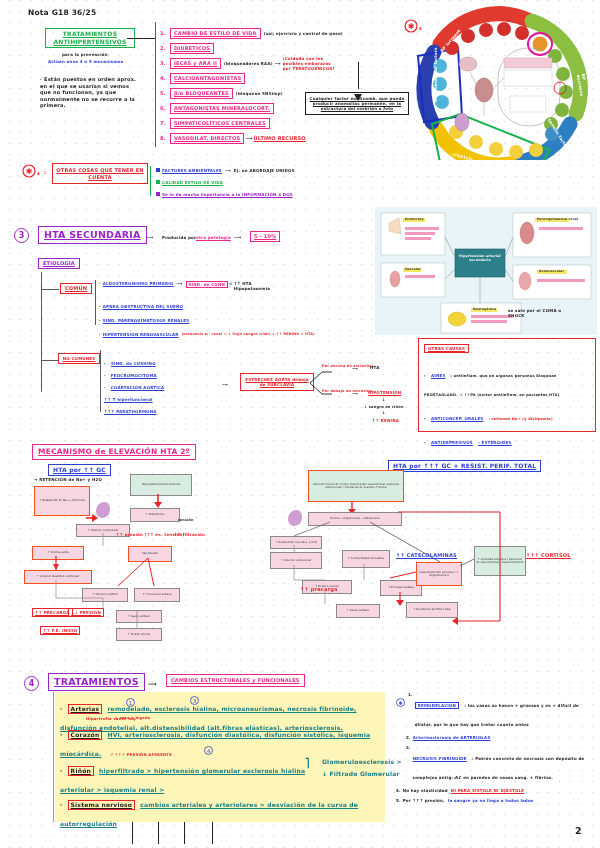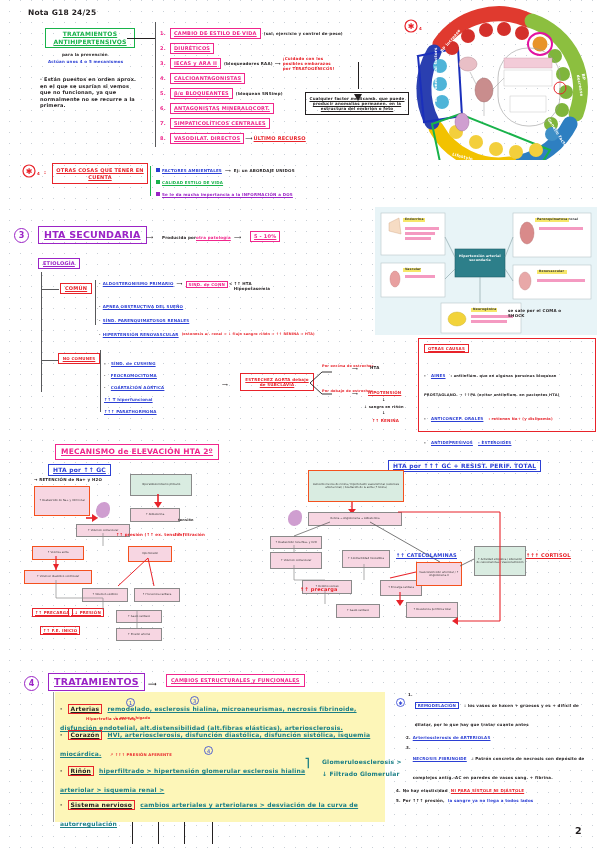--- a/index.html
+++ b/index.html
@@ -59,21 +59,21 @@
   .fb.green{background:#d9ece1;color:#333;}
   .fb.ob{border:1.2px solid #f4511e;}
   .kidney{position:absolute;width:14px;height:16px;border-radius:60% 40% 55% 45%;
           background:#cf9ed0;}
 </style>
 </head>
 <body>
 
 <div id="page">
 
-  <div class="abs hand md black" style="left:28px;top:8px;">Nota G18  24/25</div>
+  <div class="abs hand md black" style="left:28px;top:8px;">Nota G18  36/25</div>
 
   <div class="abs hand lg black" style="left:575px;top:825px;">2</div>
 
   <div class="abs" style="left:45px;top:28px;width:90px;text-align:center;">
     <div class="bx bx-green hand sm" style="width:82px;">TRATAMIENTOS ANTIHIPERTENSIVOS</div>
   </div>
   <div class="abs hand tiny black" style="left:62px;top:52px;">para la prevención</div>
   <div class="abs hand tiny blue" style="left:48px;top:59px;">Actúan unos 4 o 5 mecanismos</div>
   <div class="abs hand xs black" style="left:40px;top:76px;width:100px;">· Están puestos en orden aprox. en el que se usarían si vemos que no funcionan, ya que normalmente no se recurre a la primera.</div>
 
@@ -384,21 +384,21 @@
     </svg>
     <div class="abs hand" style="left:83px;top:47px;width:44px;font-size:3.2px;color:#fff;text-align:center;line-height:1.3;">Hipertensión arterial secundaria</div>
     <div class="abs hand" style="left:30px;top:10px;font-size:3px;color:#333;">Endocrina</div>
     <div class="abs hand" style="left:162px;top:10px;font-size:3px;color:#333;">Parenquimatosa renal</div>
     <div class="abs hand" style="left:30px;top:60px;font-size:3px;color:#333;">Vascular</div>
     <div class="abs hand" style="left:164px;top:62px;font-size:3px;color:#333;">Renovascular</div>
     <div class="abs hand" style="left:98px;top:100px;font-size:3px;color:#333;">Neurogénica</div>
   </div>
   <div class="abs hand tiny black" style="left:508px;top:308px;width:60px;">se sale por el COMA o SHOCK</div>
 
-  <div class="abs bx bx-pink hand md" style="left:32px;top:444px;padding:2px 5px;margin-left:23px;">MECANISMO de ELEVACIÓN HTA 2º</div>
+  <div class="abs bx bx-pink hand md" style="left:32px;top:444px;padding:2px 5px;">MECANISMO de ELEVACIÓN HTA 2º</div>
 
   <div class="abs bx bx-blue hand sm" style="left:48px;top:464px;padding:1px 4px;">HTA por ↑↑ GC</div>
   <div class="abs bx bx-blue hand sm" style="left:388px;top:460px;padding:1px 4px;">HTA por ↑↑↑ GC + RESIST. PERIF. TOTAL</div>
 
   <div class="abs" style="left:18px;top:474px;width:230px;height:175px;">
     <div class="fb green" style="left:112px;top:0px;width:58px;height:18px;">Hiperaldosteronismo primario</div>
     <div class="abs" style="left:136px;top:19px;">
       <svg width="8" height="14" viewBox="0 0 8 14">
           <line x1="4" y1="0" x2="4" y2="10" stroke="#e8232a" stroke-width="1.6"></line>
           <polygon points="4,14 0,8 8,8" fill="#e8232a"></polygon>

